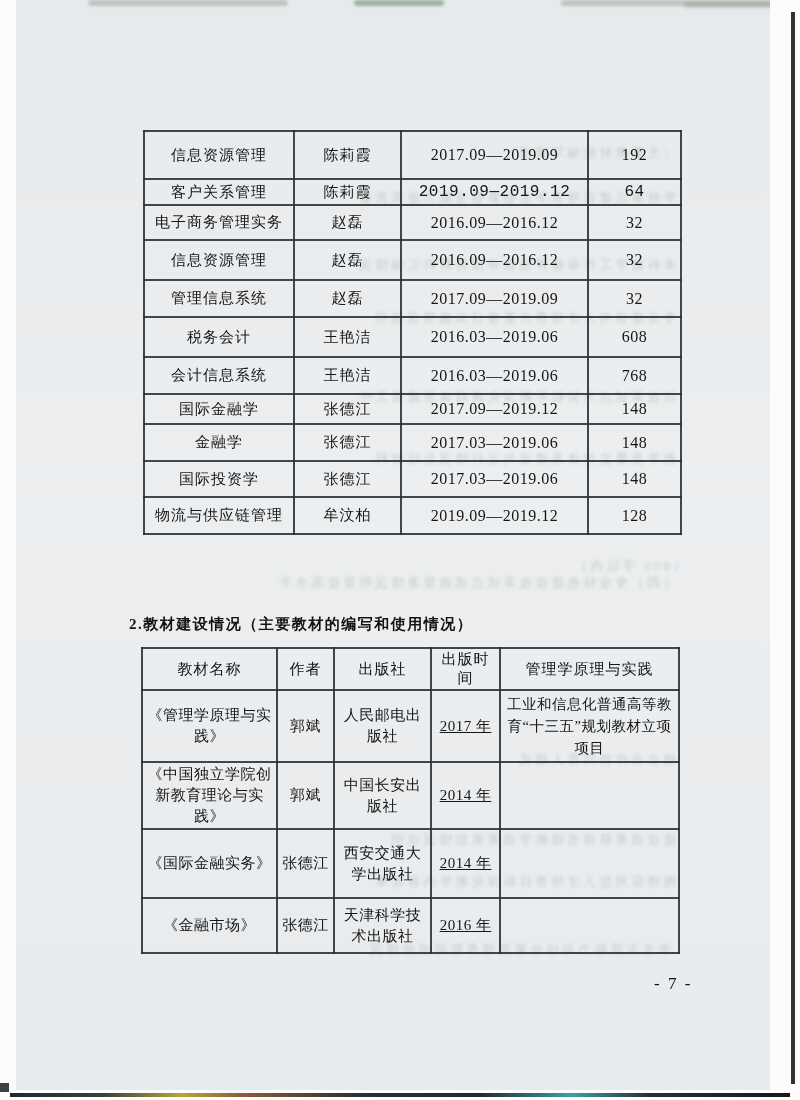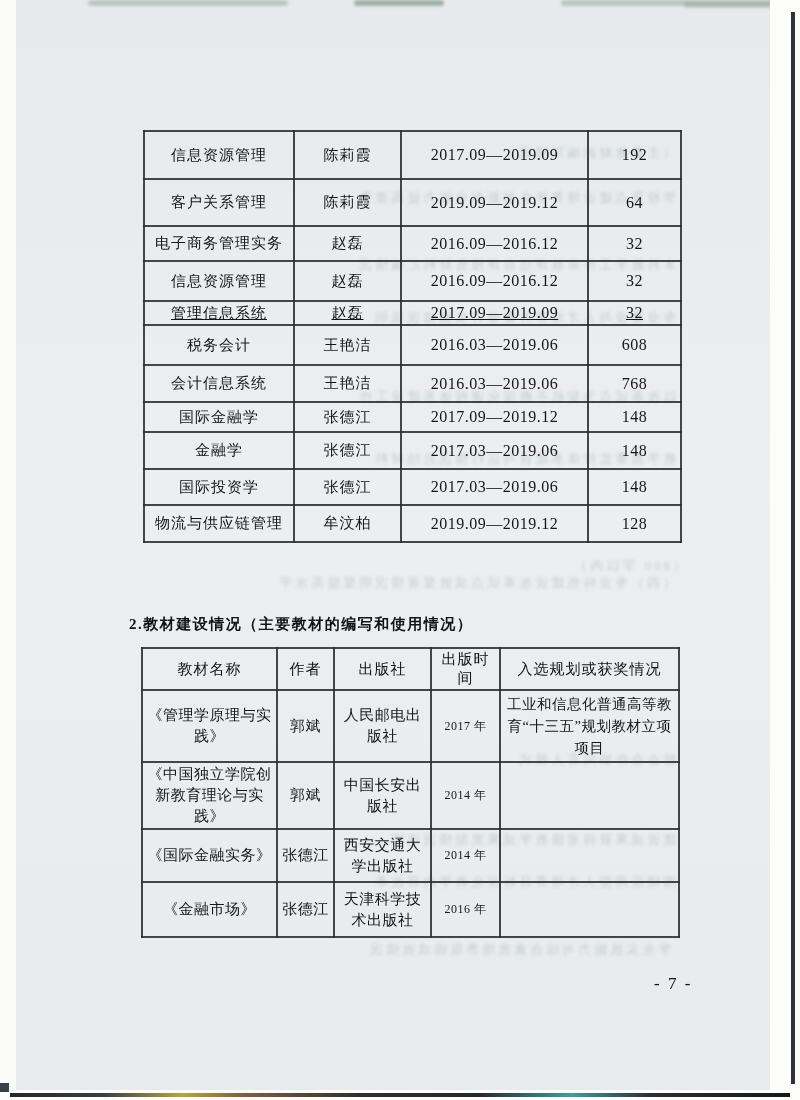--- a/index.html
+++ b/index.html
@@ -49,47 +49,47 @@
   .tbl td, .tbl th {
     border:2px solid rgba(42,46,50,0.88);
     text-align:center; vertical-align:middle;
     font-weight:normal; padding:1px 3px;
     background:transparent;
   }
   .course-tbl { left:127px; top:130px; width:537px; }
   .course-tbl td { font-size:15px; letter-spacing:1px; color:#161616; }
   .course-tbl td.c-period, .course-tbl td.c-hours { font-size:16px; letter-spacing:0.5px; }
   .course-tbl tr:nth-child(1)  { height:48px; }
-  .course-tbl tr:nth-child(2)  { height:47px; }
+  .course-tbl tr:nth-child(2)  { height:26px;font-family:Liberation Mono, monospace; }
   .course-tbl tr:nth-child(3)  { height:35px; }
   .course-tbl tr:nth-child(4)  { height:40px; }
-  .course-tbl tr:nth-child(5)  { height:24px;text-decoration:underline; }
+  .course-tbl tr:nth-child(5)  { height:37px; }
   .course-tbl tr:nth-child(6)  { height:40px; }
   .course-tbl tr:nth-child(7)  { height:37px;margin-left:24px; }
   .course-tbl tr:nth-child(8)  { height:30px; }
   .course-tbl tr:nth-child(9)  { height:37px; }
   .course-tbl tr:nth-child(10) { height:36px; }
   .course-tbl tr:nth-child(11) { height:37px;margin-left:41px; }
   .course-tbl tr:nth-child(12) { height:41px;padding-left:40px; }
   .course-tbl tr:nth-child(12) td.c-course { letter-spacing:4px; }
 
   .section-heading {
     position:absolute; z-index:2; left:113px; top:615px;
     font-size:15px; font-weight:bold; letter-spacing:1.5px; color:#131313;
   }
 
   .book-tbl { left:125px; top:647px; width:537px; }
   .book-tbl th { font-size:15px; letter-spacing:1px; color:#141414; }
   .book-tbl td { font-size:15px; letter-spacing:0.5px; color:#161616; line-height:21px; }
-  .book-tbl td.c-year { font-size:12px; }
+  .book-tbl td.c-year { font-size:15px;text-decoration:underline; }
   .book-tbl td.c-award { font-size:14.5px; line-height:22px; letter-spacing:0.5px; padding:2px 6px; }
   .book-tbl tr:nth-child(1) { height:40px; }
   .book-tbl tr:nth-child(2) { height:70px;margin-top:21px; }
   .book-tbl tr:nth-child(3) { height:51px;padding-left:32px; }
-  .book-tbl tr:nth-child(4) { height:53px; }
+  .book-tbl tr:nth-child(4) { height:69px; }
   .book-tbl tr:nth-child(5) { height:55px; }
 
   .page-number {
     position:absolute; z-index:2; left:638px; top:974px;
     font-size:17px; letter-spacing:2px; color:#111;
   }
 </style>
 </head>
 <body>
 
@@ -194,21 +194,21 @@
         <col style="width:97px">
         <col style="width:69px">
         <col style="width:179px">
       </colgroup>
     <tbody>
       <tr>
         <th>教材名称</th>
         <th>作者</th>
         <th>出版社</th>
         <th>出版时间</th>
-        <th>入选规划或获奖情况</th>
+        <th>管理学原理与实践</th>
       </tr>
       <tr>
         <td class="c-title">《管理学原理与实践》</td>
         <td class="c-author">郭斌</td>
         <td class="c-publisher">人民邮电出版社</td>
         <td class="c-year">2017 年</td>
         <td class="c-award">工业和信息化普通高等教育“十三五”规划教材立项项目</td>
       </tr>
       <tr>
         <td class="c-title">《中国独立学院创新教育理论与实践》</td>

